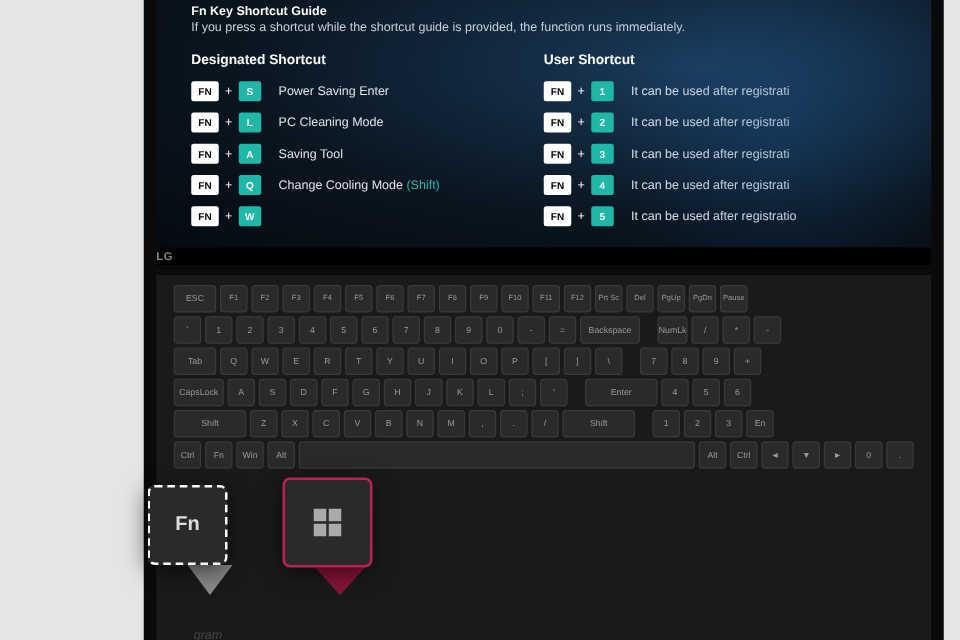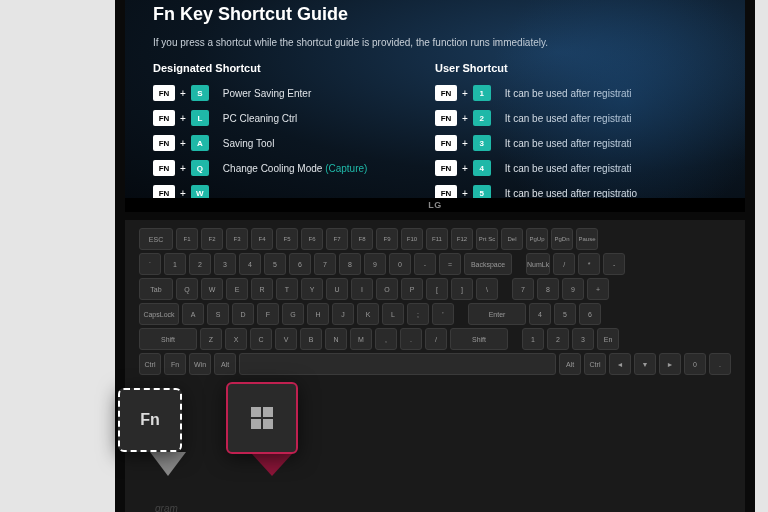--- a/index.html
+++ b/index.html
@@ -1,31 +1,31 @@
 <!DOCTYPE html>
 <html><head>
 <meta charset="utf-8">
 <style>
 *{margin:0;padding:0;box-sizing:border-box;font-family:Arial,sans-serif}
 body{width:768px;height:512px;background:#e5e5e5;overflow:hidden;position:relative}
 .laptop{position:absolute;left:115px;top:-10px;width:640px;height:530px;background:#0a0a0a;border-radius:8px}
 .screen{position:absolute;left:10px;top:0;right:10px;height:208px;background:radial-gradient(ellipse at 70% 30%,#1a3a5a 0%,#0a1520 60%,#050a10 100%);border-radius:4px 4px 0 0;padding:14px 28px;overflow:hidden}
 .screen::before{content:"";position:absolute;right:-20px;top:-30px;width:280px;height:280px;background:radial-gradient(circle,rgba(30,90,150,.3) 0%,transparent 70%);transform:rotate(20deg)}
-.title{color:#fff;font-size:18px;font-weight:600;margin-bottom:12px}
+.title{color:#fff;font-size:10px;font-weight:600;margin-bottom:2px}
 .subtitle{color:#c8d0d8;font-size:10px;margin-bottom:14px}
 .cols{display:flex;}
 .col{flex:1}
 .col-title{color:#fff;font-size:11px;font-weight:700;margin-bottom:10px}
 .row{display:flex;align-items:center;margin-bottom:7px;height:18px}
 .keycap{display:inline-flex;align-items:center;justify-content:center;width:22px;height:16px;background:#fff;color:#000;font-size:8px;font-weight:700;border-radius:2px}
 .keycap.teal{background:#1fb8a8;color:#fff;width:18px}
 .plus{color:#fff;font-size:10px;margin:0 5px}
 .desc{color:#e0e4e8;font-size:10px;margin-left:14px;white-space:nowrap}
 .status{color:#1fb8a8}
-.hinge{position:absolute;left:10px;right:10px;top:208px;height:14px;background:#000;display:flex;align-items:center;justify-content:center}
+.hinge{position:absolute;left:10px;right:10px;top:208px;height:14px;background:#000;display:flex;align-items:center;justify-content:flex-start}
 .logo{color:#888;font-size:9px;font-weight:700;letter-spacing:.5px}
 .deck{position:absolute;left:10px;right:10px;top:230px;bottom:0;background:#1a1a1a;padding:8px 14px}
 .kbd{display:flex;flex-direction:column;gap:3px}
 .krow{display:flex;gap:3px}
 .key{background:#2a2a2a;border:1px solid #3a3a3a;border-radius:3px;color:#999;font-size:7px;display:flex;align-items:center;justify-content:center;height:22px;min-width:22px;flex-shrink:0}
 .key.fn{font-size:6px}
 .key.w15{width:34px}
 .key.w17{width:40px}
 .key.w2{width:48px}
 .key.w25{width:58px}
@@ -55,33 +55,33 @@
             <div class="row">
               <span class="keycap">FN</span>
               <span class="plus">+</span>
               <span class="keycap teal">S</span>
               <span class="desc">Power Saving Enter</span>
             </div>
             <div class="row">
               <span class="keycap">FN</span>
               <span class="plus">+</span>
               <span class="keycap teal">L</span>
-              <span class="desc">PC Cleaning Ctrl</span>
+              <span class="desc">PC Cleaning Mode</span>
             </div>
             <div class="row">
               <span class="keycap">FN</span>
               <span class="plus">+</span>
               <span class="keycap teal">A</span>
               <span class="desc">Saving Tool</span>
             </div>
             <div class="row">
               <span class="keycap">FN</span>
               <span class="plus">+</span>
               <span class="keycap teal">Q</span>
-              <span class="desc">Change Cooling Mode <span class="status">(Capture)</span></span>
+              <span class="desc">Change Cooling Mode <span class="status">(Shift)</span></span>
             </div>
             <div class="row">
               <span class="keycap">FN</span>
               <span class="plus">+</span>
               <span class="keycap teal">W</span>
             </div>
           </div>
       </div>
       <div class="col">
         <div class="col-title">User Shortcut</div>

